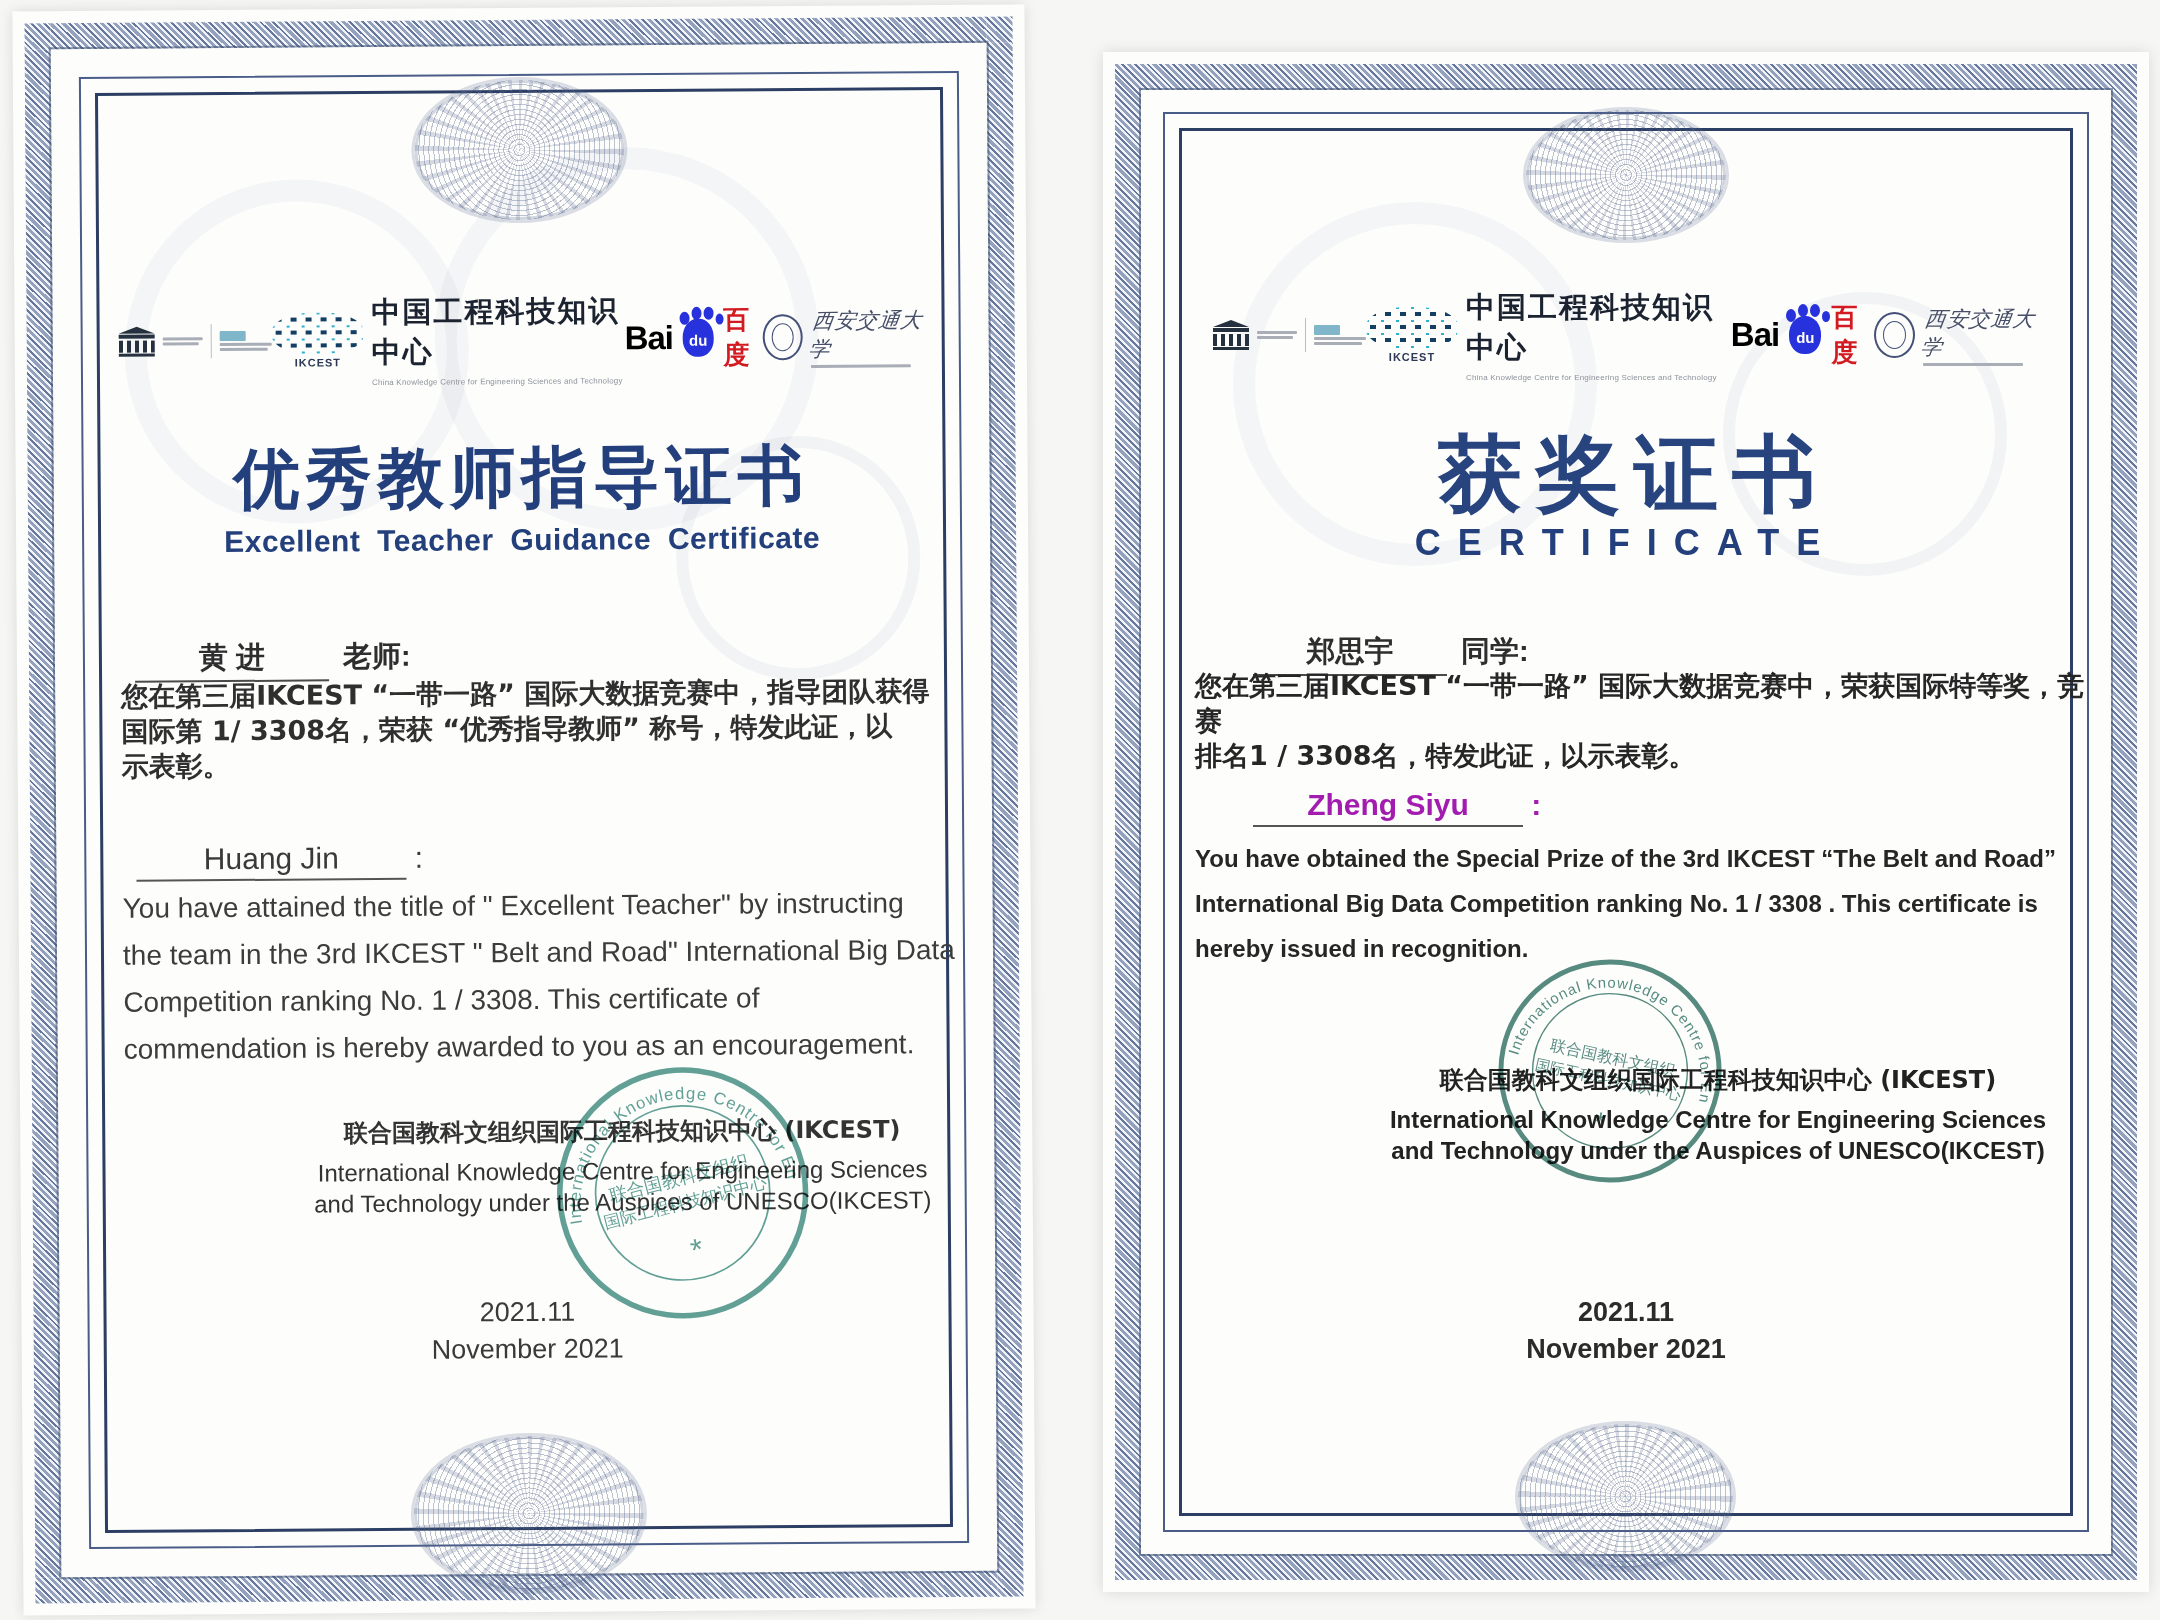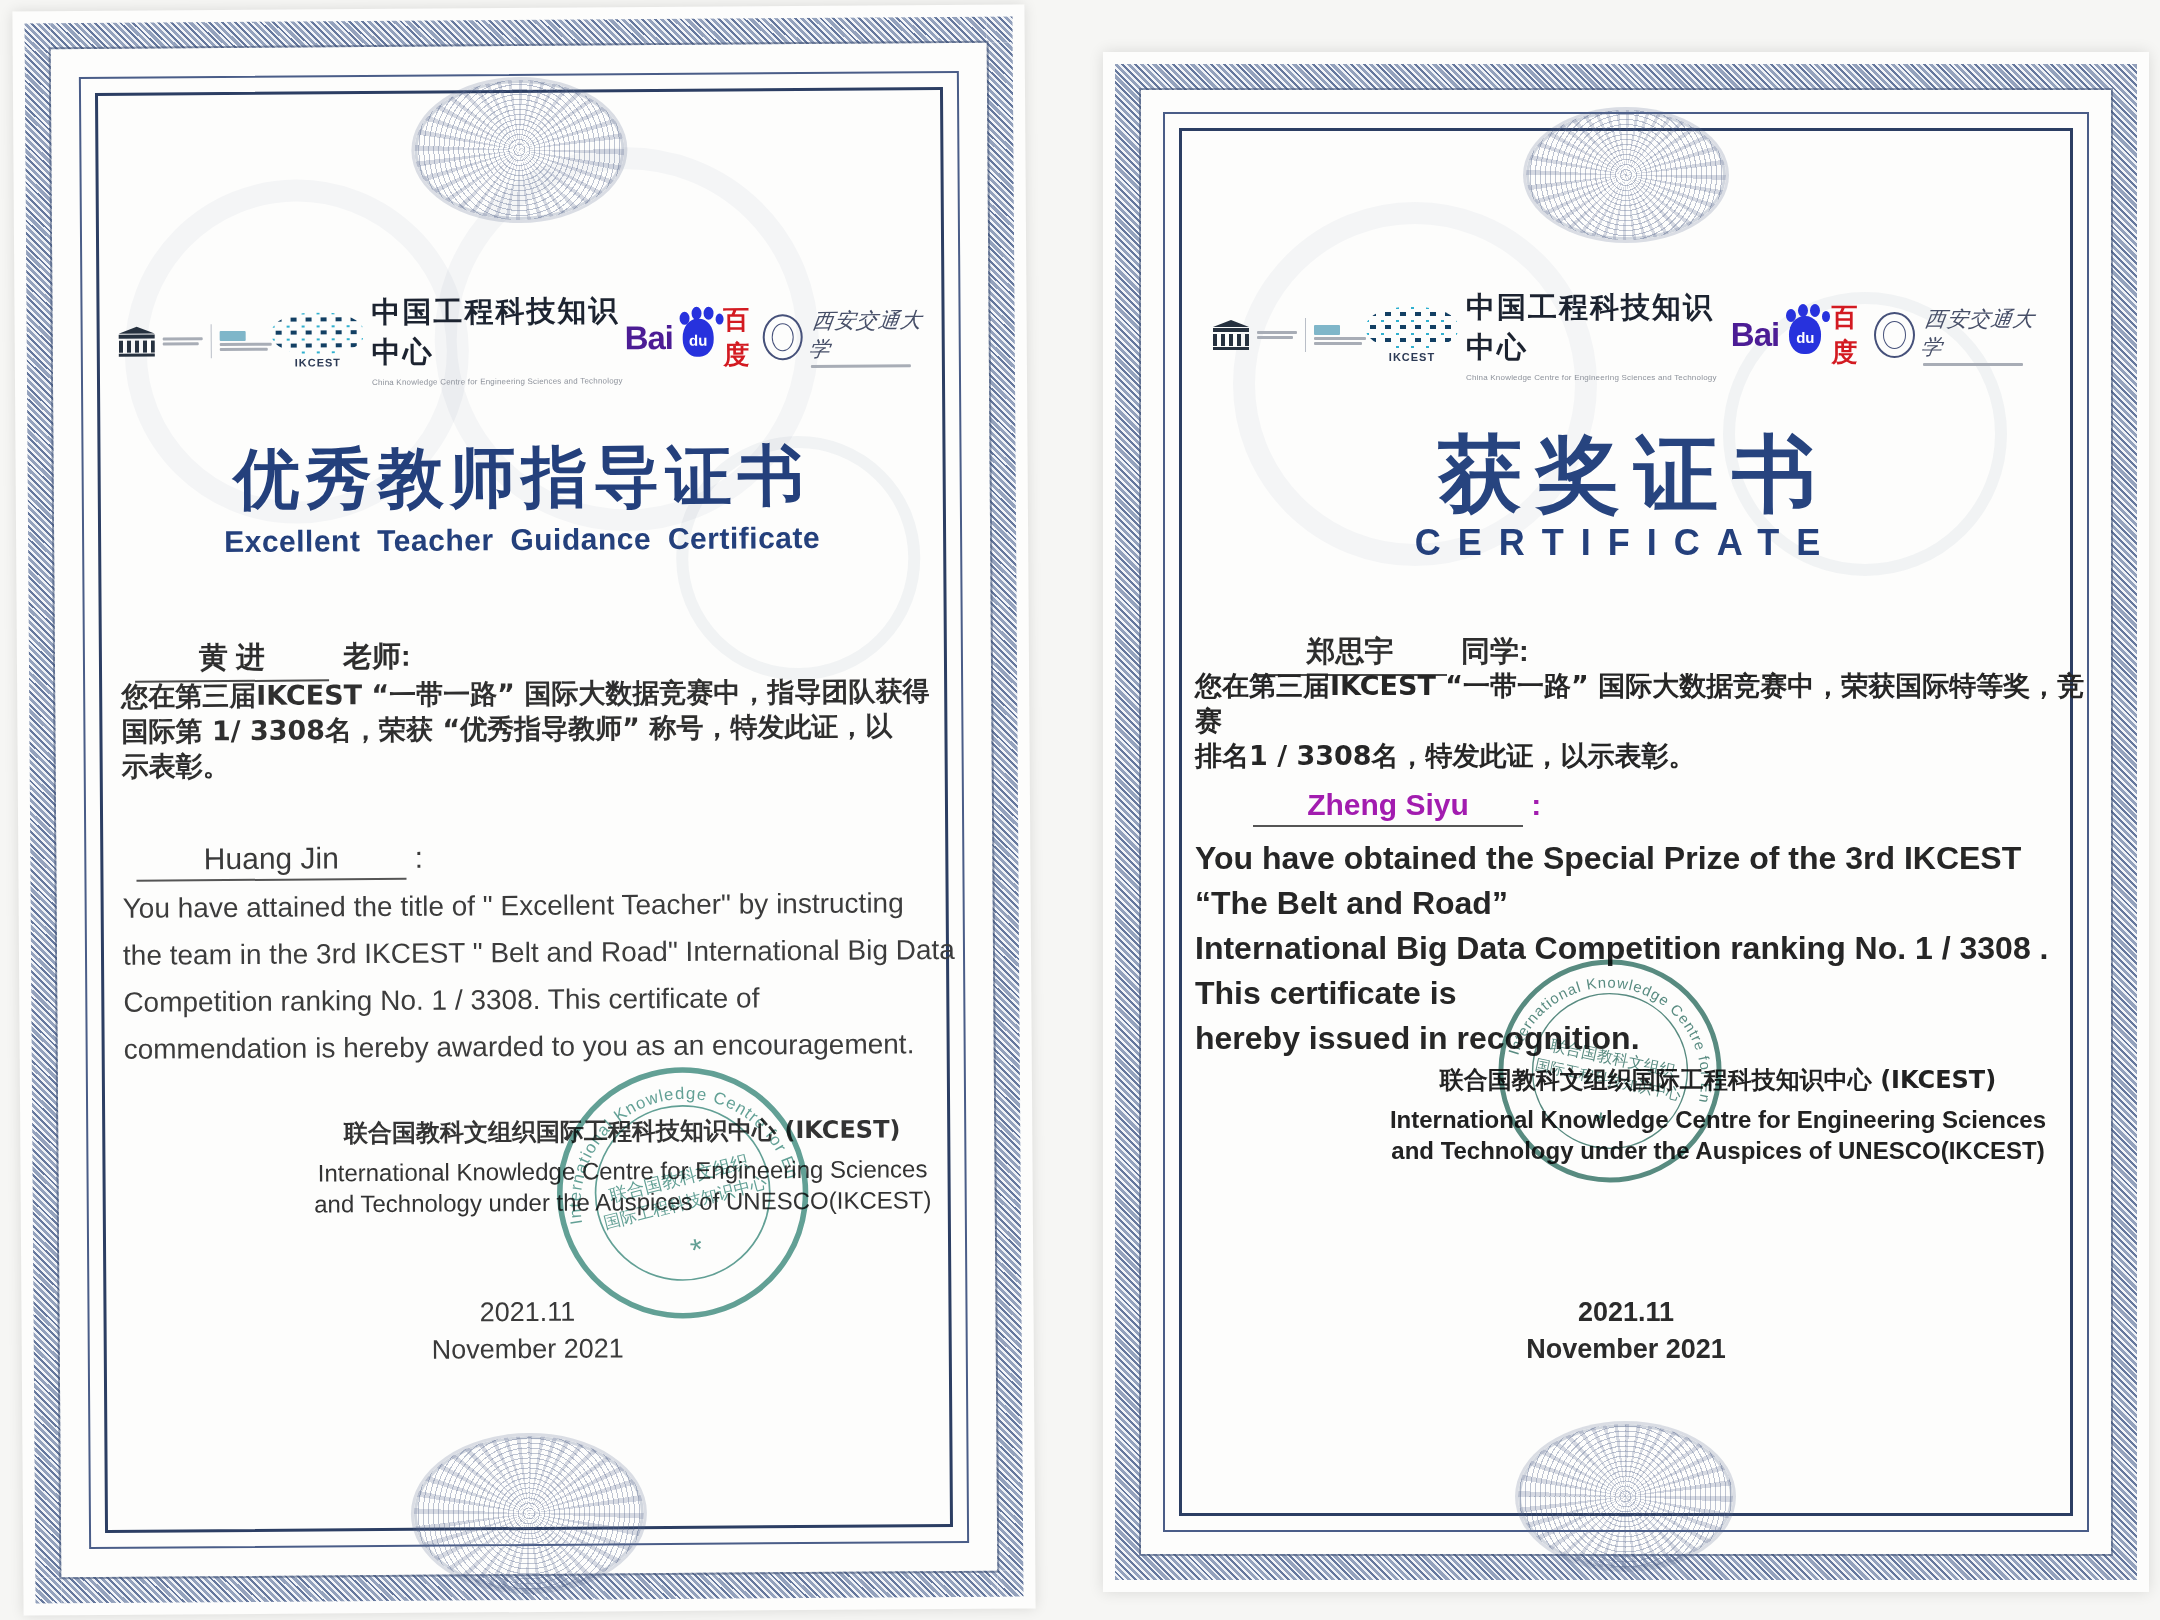--- a/index.html
+++ b/index.html
@@ -49,21 +49,21 @@
   .microbar{height:3px;background:#a8adb6;border-radius:1px;}
   .vline{width:1px;height:34px;background:#b9bec7;}
   .dots{width:92px;height:42px;border-radius:45%;
     background-image:
       radial-gradient(ellipse 5px 3.5px at 7px 7px,#123f63 70%,transparent 71%),
       radial-gradient(ellipse 5px 3.5px at 0px 0px,#2fb0cf 70%,transparent 71%);
     background-size:15px 13px,15px 13px;}
   .ikcest-abbr{font-size:11px;font-weight:700;color:#2c3a55;text-align:left;letter-spacing:1px;}
   .ikcest-cn{font-size:29px;font-weight:800;color:#1c2330;letter-spacing:2px;font-family:"DejaVu Sans",sans-serif;}
   .ikcest-en{font-size:8px;color:#8d929b;letter-spacing:.2px;margin-top:3px;white-space:nowrap;}
-  .bai{font-size:33px;font-weight:800;color:#4c1d95;letter-spacing:-1px;}
+  .bai{font-size:33px;font-weight:800;color:#000000;letter-spacing:-1px;}
   .paw{position:relative;width:40px;height:38px;background:#2732dd;border-radius:48% 48% 46% 46%;
     display:flex;align-items:center;justify-content:center;margin:0 2px;}
   .paw::before{content:"";position:absolute;top:-7px;left:-3px;width:10px;height:13px;border-radius:50%;
     background:#2732dd;box-shadow:12px -5px 0 0 #2732dd,24px -5px 0 0 #2732dd,35px 1px 0 -1px #2732dd;}
   .paw span{color:#fff;font-size:15px;font-weight:700;position:relative;top:2px;text-align:center;}
   .bd-cn{font-size:26px;font-weight:700;color:#d31a21;font-family:"DejaVu Sans",sans-serif;}
   .seal{position:relative;width:42px;height:42px;border:2px solid #46517a;border-radius:50%;}
   .seal::after{content:"";position:absolute;inset:7px;border:1.5px solid #46517a;border-radius:50%;}
   .xjtu-cn{font-size:21px;color:#474f68;font-style:italic;letter-spacing:1px;transform:skewX(-8deg);
     font-family:"DejaVu Serif",serif;}
@@ -87,21 +87,21 @@
   .cert-left .body-cn{left:104px;right:96px;top:668px;}
   .cert-right .body-cn{left:92px;right:60px;top:616px;font-weight:700;color:#262626;}
 
   .recipient-en{position:absolute;font-size:30px;color:#3a3a3a;}
   .recipient-en .name{display:inline-block;min-width:230px;text-align:center;padding:0 20px 3px 20px;
     border-bottom:2px solid #555;}
   .cert-left .recipient-en{left:118px;top:832px;}
   .cert-right .recipient-en{left:150px;top:736px;font-weight:700;color:#a21caf;}
   .body-en{position:absolute;color:#3c3c3c;}
   .cert-left .body-en{left:104px;right:70px;top:874px;font-size:28px;line-height:47px;}
-  .cert-right .body-en{left:92px;right:64px;top:784px;font-size:32px;line-height:45px;font-weight:600;color:#262626;}
+  .cert-right .body-en{left:92px;right:64px;top:784px;font-size:24px;line-height:45px;font-weight:600;color:#262626;}
 
   .issuer{position:absolute;text-align:center;}
   .cert-left .issuer{left:270px;right:78px;top:1108px;color:#333;}
   .cert-right .issuer{left:240px;right:56px;top:1012px;color:#222;}
   .issuer .cn{font-size:24px;font-weight:700;font-family:"DejaVu Sans",sans-serif;margin-bottom:8px;}
   .issuer .en{font-size:24px;line-height:31px;}
   .cert-right .issuer .en{font-weight:600;}
 
   .dateblock{position:absolute;width:100%;text-align:center;color:#3a3a3a;font-size:27px;line-height:37px;}
   .cert-left .dateblock{top:1286px;}

